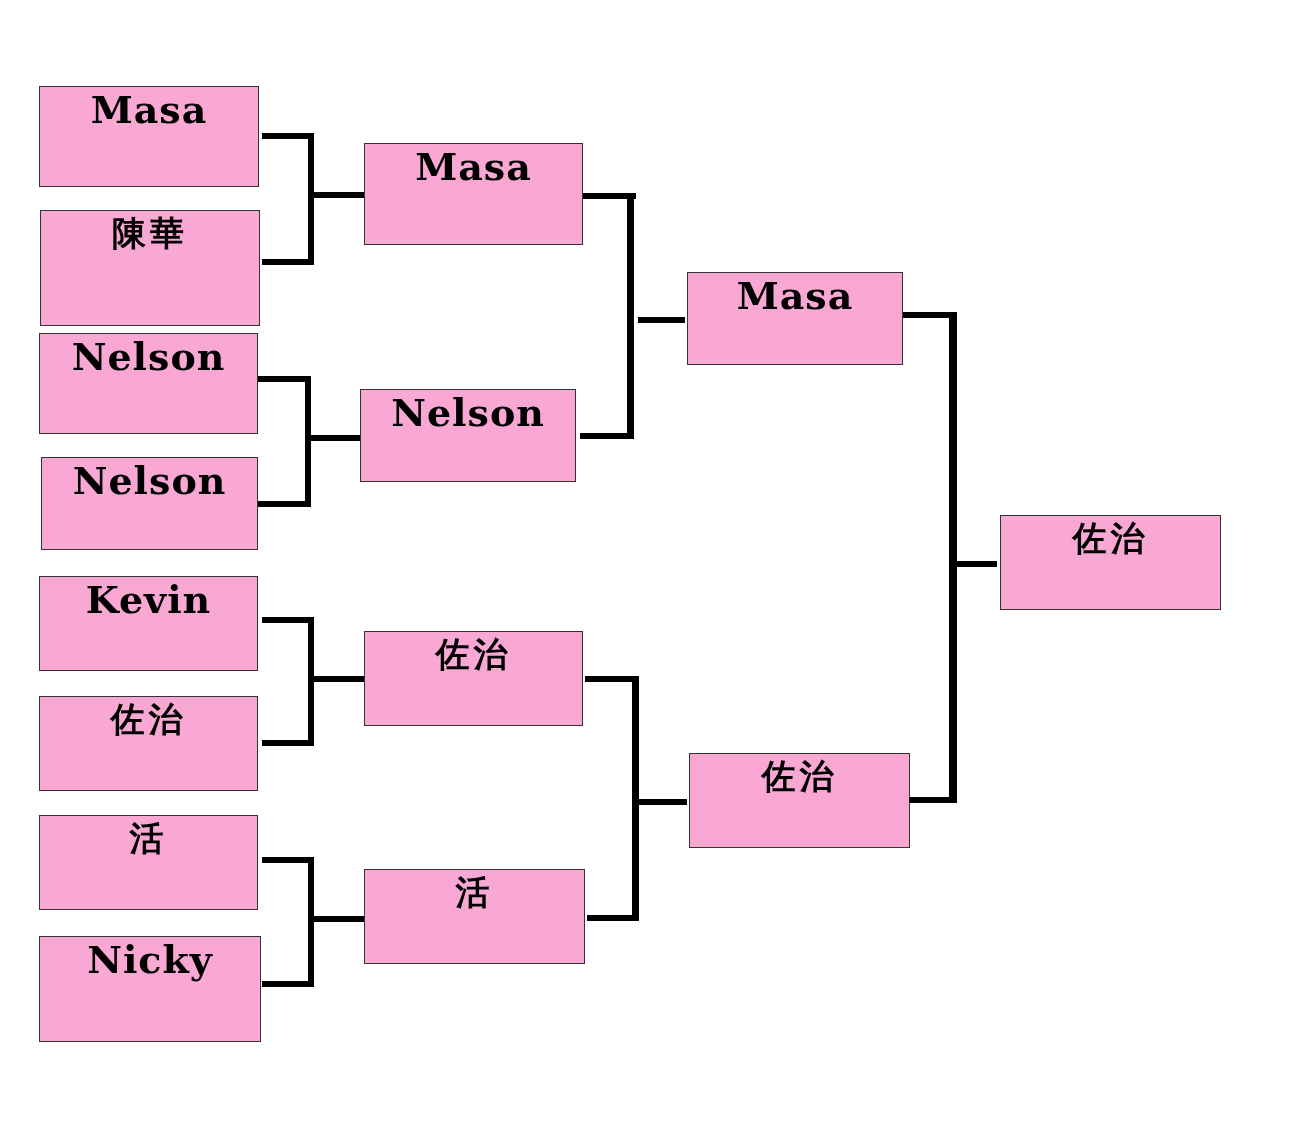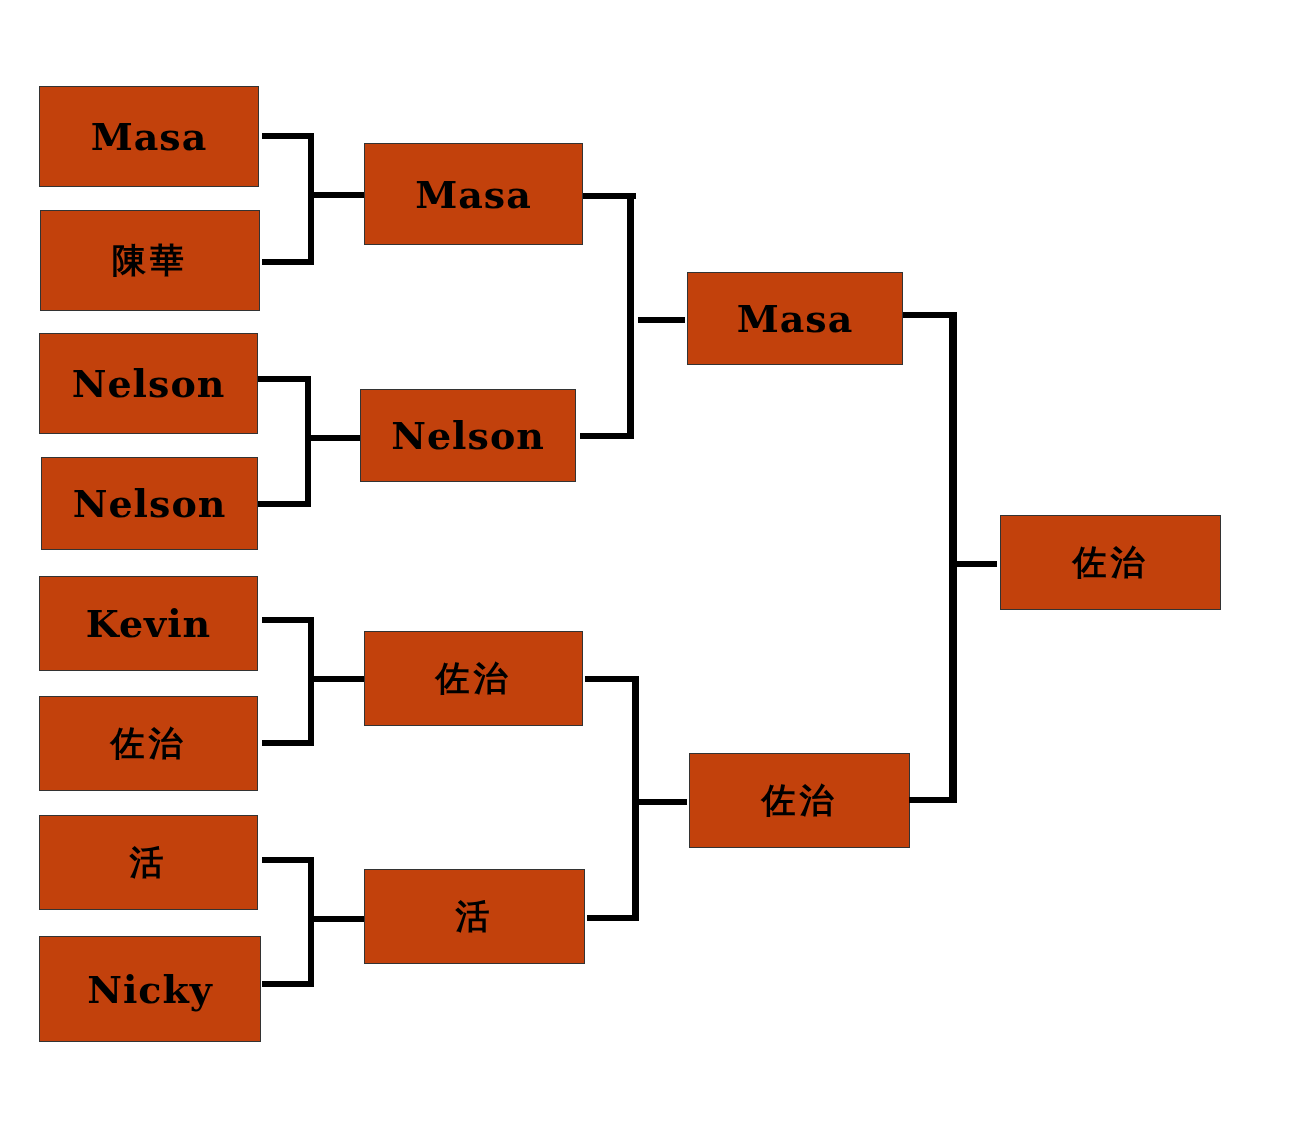--- a/index.html
+++ b/index.html
@@ -1,30 +1,30 @@
 <!DOCTYPE html>
 <html><head>
   <meta charset="utf-8">
   <style>
     html, body { margin: 0; padding: 0; background: #ffffff; }
     body { width: 1289px; height: 1128px; position: relative; overflow: hidden;
       font-family: "DejaVu Serif", "Liberation Serif", serif; }
     .box { position: absolute; box-sizing: border-box; border: 1.5px solid #333;
-      background: #c2410c; display: flex; align-items: center; justify-content: center;
+      background: #f9a8d4; display: flex; align-items: flex-start; justify-content: center;
       font-size: 38px; color: #000; font-weight: bold; letter-spacing: 1px; }
     .box.cjk { font-size: 34px; letter-spacing: 4px; }
     .line { position: absolute; background: #000; }
   </style>
 </head>
 <body>
 
 <div class="box" style="left:39px;top:86px;width:220px;height:101px;">
     <span>Masa</span>
   </div>
-<div class="box cjk" style="left:40px;top:210px;width:220px;height:101px;">
+<div class="box cjk" style="left:40px;top:210px;width:220px;height:116px;">
     <span>陳華</span>
   </div>
 <div class="box" style="left:39px;top:333px;width:219px;height:101px;">
     <span>Nelson</span>
   </div>
 <div class="box" style="left:41px;top:457px;width:217px;height:93px;">
     <span>Nelson</span>
   </div>
 <div class="box" style="left:39px;top:576px;width:219px;height:95px;">
     <span>Kevin</span>

